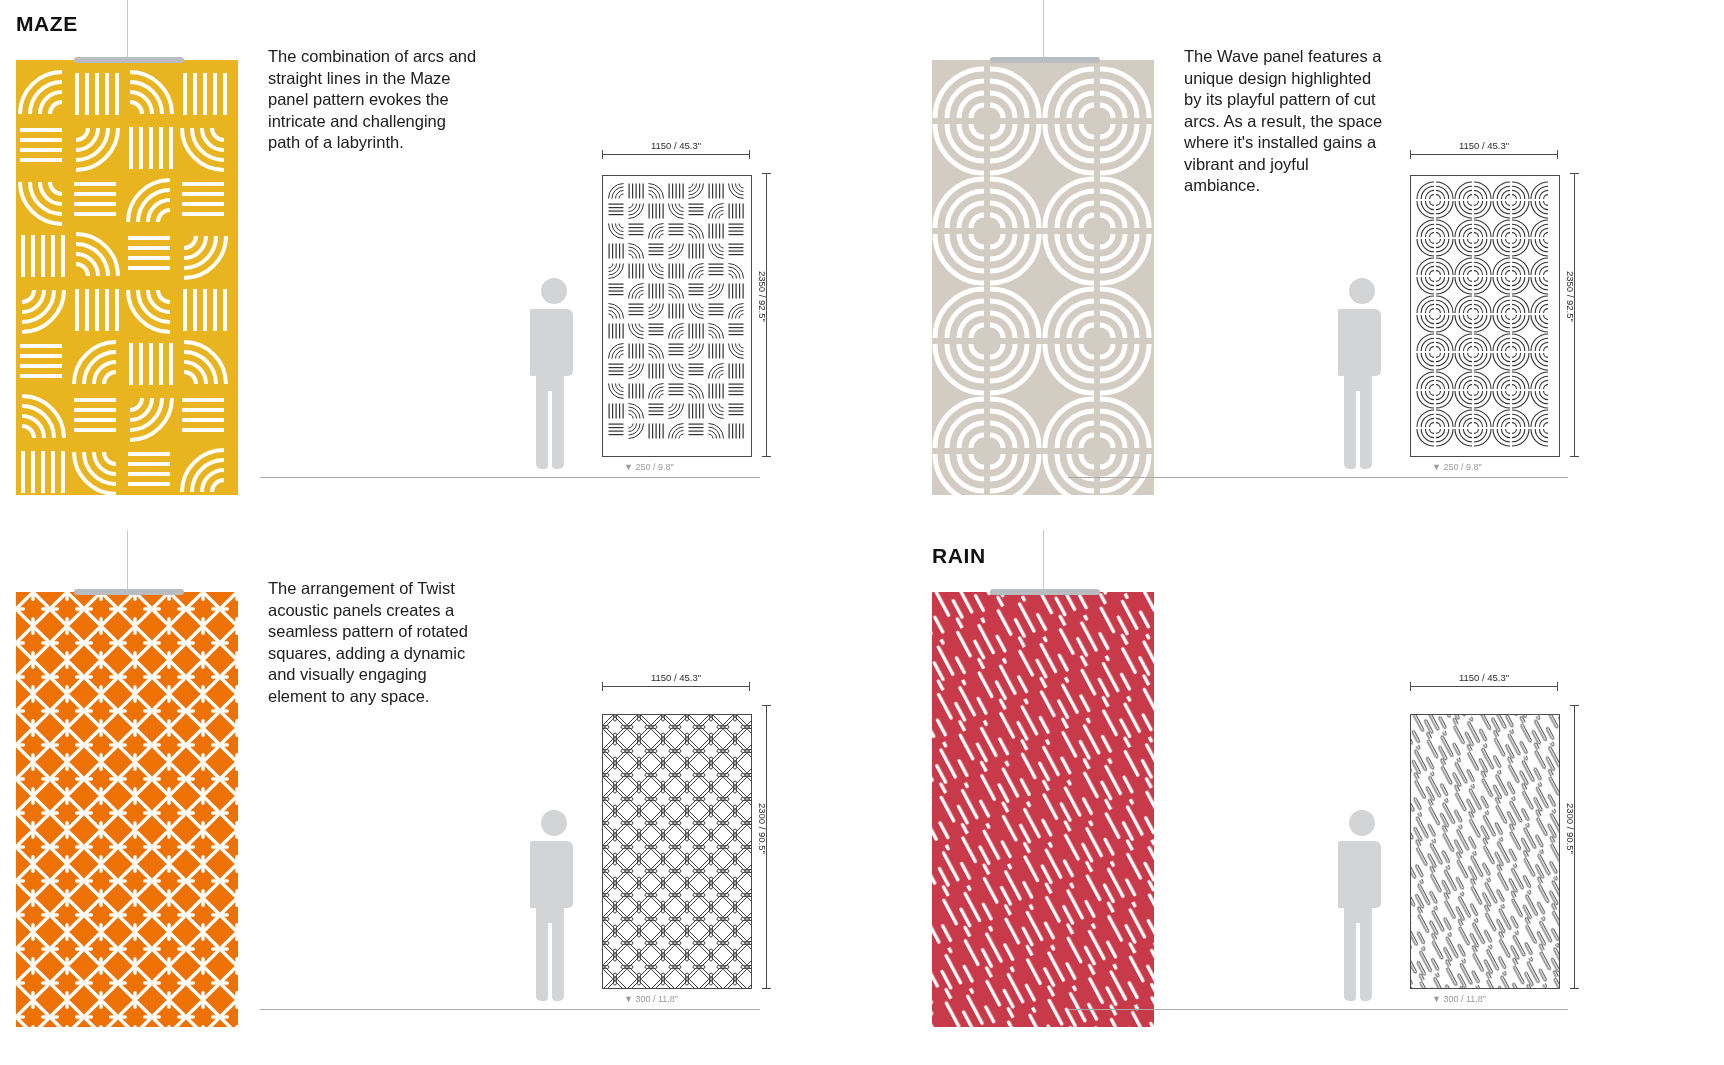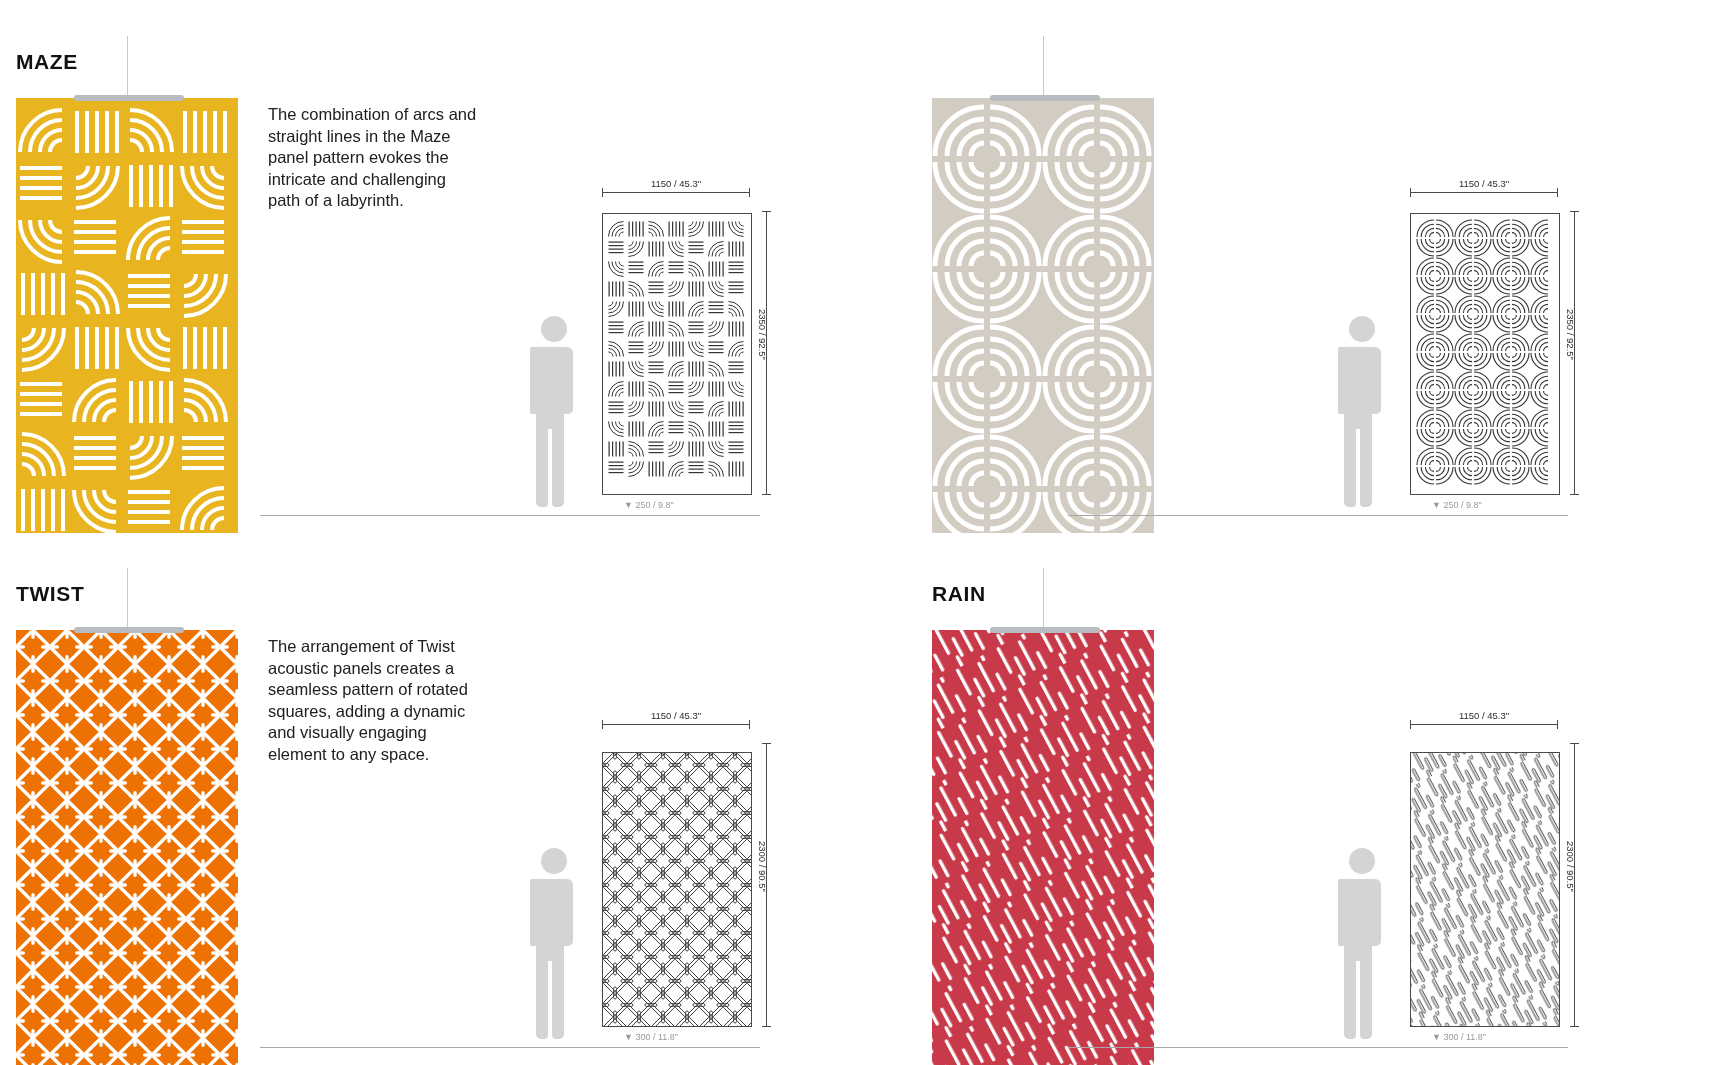--- a/index.html
+++ b/index.html
@@ -18,21 +18,20 @@
     width: 1724px;
     height: 1065px;
     position: relative;
   }
   .grid {
     display: grid;
     grid-template-columns: 916px 808px;
     grid-template-rows: 532px 533px;
     width: 1724px;
     height: 931px;
-    margin-top: 38px;
   }
   .cell {
     position: relative;
     box-sizing: border-box;
     padding-left: 16px;
   }
   .cell-title {
     font-size: 21px;
     font-weight: bold;
     letter-spacing: 0.6px;
@@ -72,21 +71,21 @@
     width: 222px;
     height: 435px;
     overflow: hidden;
   }
   .swatch svg { display: block; }
 
   
   .desc {
     position: absolute;
     left: 268px;
-    top: 66px;
+    top: 46px;
     width: 210px;
     font-size: 16.5px;
     line-height: 21.5px;
     color: #202020;
   }
   .cell.wave .desc, .cell.rain .desc { width: 205px; }
 
   
   .tech {
     position: absolute;
@@ -460,20 +459,21 @@
                 <use href="#wv" x="165" y="336" transform="rotate(90 192.5 363.5)"></use>
               <use href="#wv" x="0" y="391" transform="rotate(270 27.5 418.5)"></use>
                 <use href="#wv" x="55" y="391" transform="rotate(180 82.5 418.5)"></use>
                 <use href="#wv" x="110" y="391" transform="rotate(270 137.5 418.5)"></use>
                 <use href="#wv" x="165" y="391" transform="rotate(180 192.5 418.5)"></use>
             </g>
           </svg>
         </div>
       </div>
 
+      <div class="desc">The Wave panel features a unique design highlighted by its playful pattern of cut arcs. As a result, the space where it's installed gains a vibrant and joyful ambiance.</div>
 
       <div class="tech">
         <div class="tech-topdim">1150 / 45.3"</div>
         <div class="tech-topline"></div>
 
         <svg class="human" viewBox="0 0 48 205">
           <circle cx="24" cy="16" r="13" fill="#d2d4d6"></circle>
           <path d="M11 34 h26 a6 6 0 0 1 6 6 v56 a5 5 0 0 1 -5 5 h-4 v88 a5 5 0 0 1 -5 5 h-3 a4 4 0 0 1 -4 -4 v-74 h-4 v74 a4 4 0 0 1 -4 4 h-3 a5 5 0 0 1 -5 -5 v-88 h-4 a5 5 0 0 1 -5 -5 v-56 a6 6 0 0 1 6 -6 z" fill="#d2d4d6"></path>
         </svg>
 
@@ -593,21 +593,20 @@
         <div class="tech-rightdim">2350 / 92.5"</div>
         <div class="tech-floor"></div>
         <div class="tech-botdim">
           <span>▼</span>
           <span>250 / 9.8"</span>
         </div>
       </div>
     </div>
 
     <div class="cell twist">
-      <div class="cell-title">TWIST</div>
 
       <div class="swatch-wrap">
         <div class="hanger-line"></div>
         <div class="hanger-bar"></div>
         <div class="swatch">
           <svg width="222" height="435" viewBox="0 0 222 435">
             <rect x="0" y="0" width="222" height="435" fill="#ED7203"></rect>
             <defs>
               <g id="tw-unit">
                 <rect x="-1.6" y="-11" width="3.2" height="22" rx="1.6" fill="#fff"></rect>

